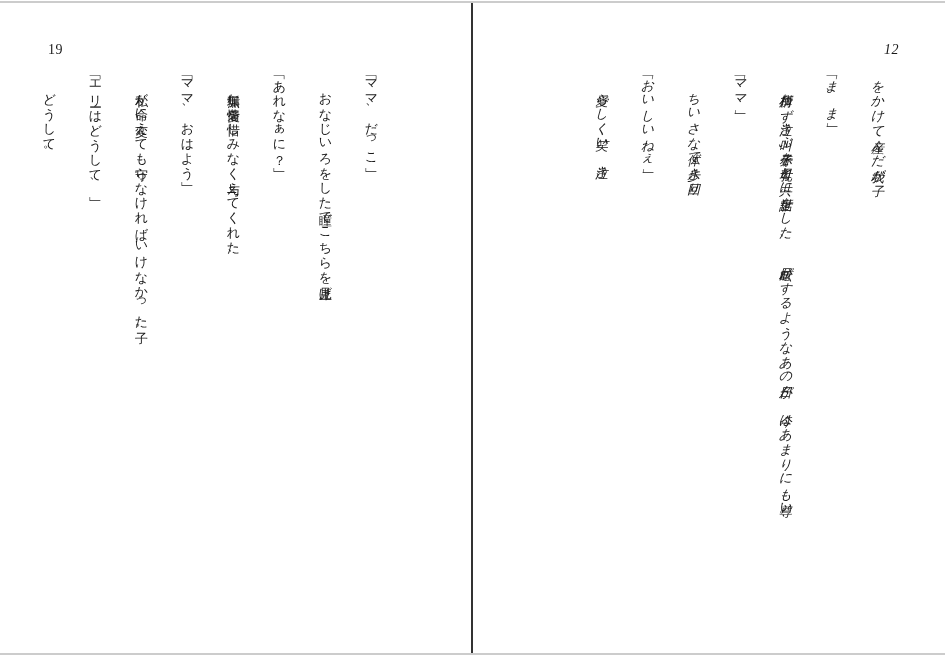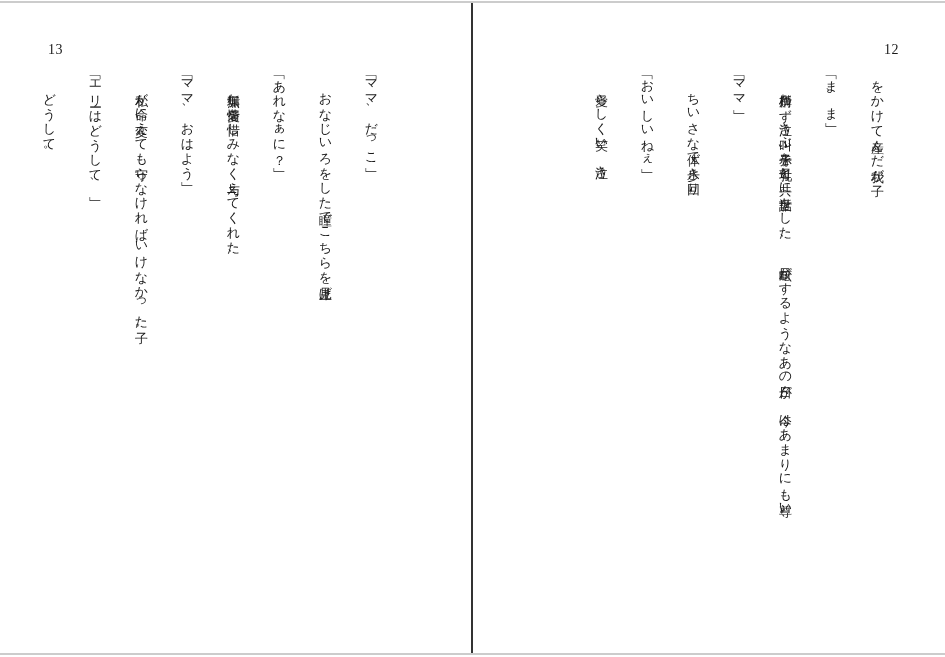--- a/index.html
+++ b/index.html
@@ -50,21 +50,21 @@
     width: 2px;
     background: var(--divider);
   }
   .page {
     position: absolute;
     top: 0;
     height: 657px;
     width: 471px;
   }
   .page.left-page  { left: 0; }
-  .page.right-page { left: 474px; }
+  .page.right-page { left: 474px; font-style: italic; }
   .page-number {
     position: absolute;
     top: 42px;
     font-size: 14px;
     color: var(--ink);
     letter-spacing: 0.5px;
   }
   .left-page  .page-number { left: 48px; }
   .right-page .page-number { right: 46px; }
   .page-text {
@@ -106,21 +106,21 @@
         <p class="para">「ママ」</p>
         <p class="para indent">ちいさな体で歩き回り、</p>
         <p class="para">「おいしいねぇ」</p>
         <p class="para indent">愛らしく笑い、泣き、</p>
       </div>
   </div>
 
   <div class="divider"></div>
 
   <div class="page left-page">
-    <div class="page-number">13</div>
+    <div class="page-number">19</div>
     <div class="page-text">
         <p class="para">「ママ、だっこ」</p>
         <p class="para indent">おなじいろをした瞳でこちらを見上げ、</p>
         <p class="para">「あれなぁに？」</p>
         <p class="para indent">無垢な愛情を惜しみなく与えてくれた、</p>
         <p class="para">「ママ、おはよう」</p>
         <p class="para indent">私が命に変えても守らなければいけなかった子。</p>
         <p class="para">「エリーはどうして、」</p>
         <p class="para indent">どうして。</p>
       </div>

